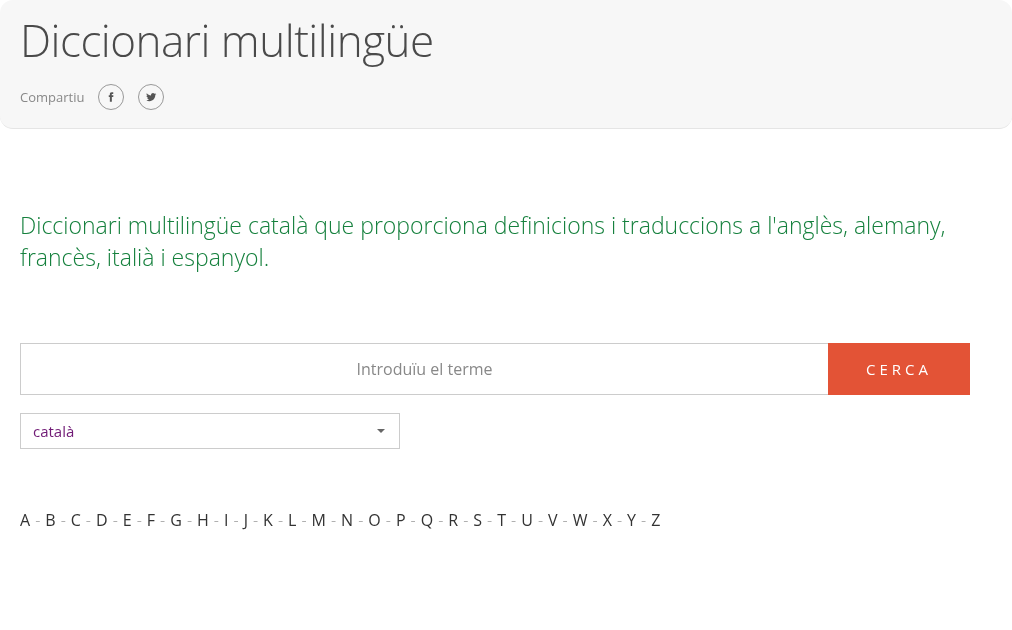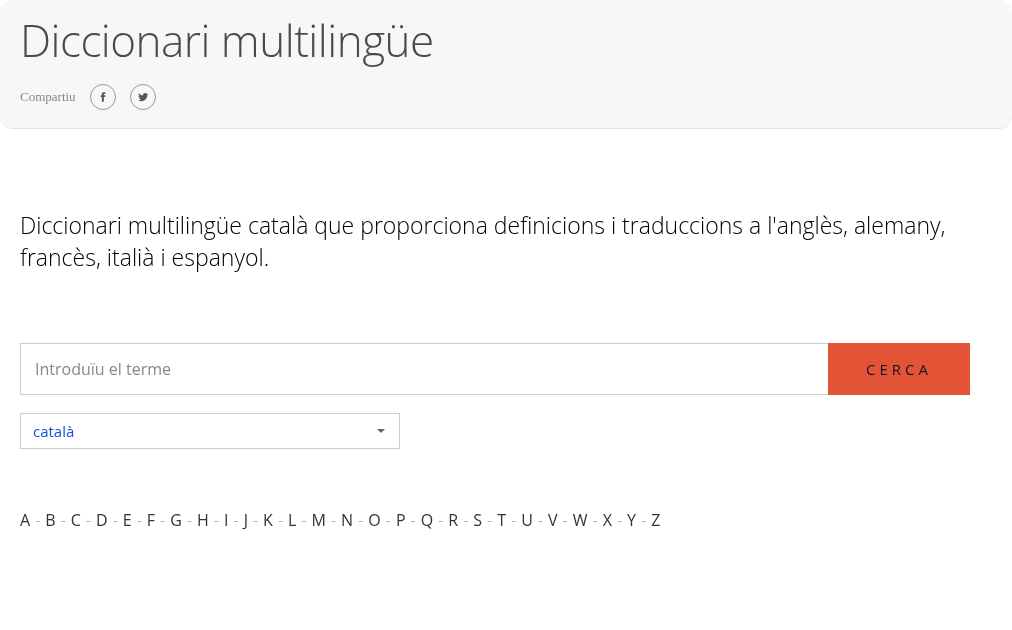--- a/index.html
+++ b/index.html
@@ -23,21 +23,20 @@
       font-size: 44px;
       font-weight: 300;
       color: #4a4a4a;
       letter-spacing: -0.5px;
       margin-bottom: 14px;
     }
     .share-row {
       display: flex;
       align-items: center;
       gap: 14px;
-      font-family: Liberation Serif, serif;
     }
     .share-label {
       font-size: 13px;
       color: #888;
       font-weight: 400;
     }
     .social-icon {
       width: 26px;
       height: 26px;
       border: 1px solid #999;
@@ -52,21 +51,21 @@
       height: 12px;
       fill: #555;
     }
     .content {
       padding: 80px 20px 40px 20px;
       max-width: 990px;
     }
     .description {
       font-size: 23px;
       font-weight: 300;
-      color: #000000;
+      color: #15803d;
       line-height: 1.4;
       margin-bottom: 70px;
     }
     .search-instruction {
       font-size: 16px;
       color: #555;
       font-weight: 400;
       margin-bottom: 35px;
     }
     .search-row {
@@ -76,28 +75,29 @@
     .search-input {
       flex: 1;
       padding: 14px 14px;
       font-size: 16px;
       border: 1px solid #ccc;
       border-right: none;
       outline: none;
       font-family: inherit;
       font-weight: 300;
       color: #1d4ed8;
+      text-align: center;
     }
     .search-input::placeholder {
       color: #888;
       font-weight: 400;
     }
     .search-button {
       background: #e35336;
-      color: #0f172a;
+      color: #ffffff;
       border: none;
       padding: 0 38px;
       font-size: 15px;
       letter-spacing: 4px;
       font-weight: 400;
       cursor: pointer;
       font-family: inherit;
     }
     .lang-select-wrap {
       position: relative;
@@ -106,21 +106,21 @@
       margin-bottom: 60px;
     }
     .lang-select {
       width: 100%;
       padding: 7px 12px;
       font-size: 15px;
       border: 1px solid #ccc;
       background: #fff;
       font-family: inherit;
       font-weight: 400;
-      color: #1d4ed8;
+      color: #701a75;
       appearance: none;
       -webkit-appearance: none;
       cursor: pointer;
       outline: none;
     }
     .select-caret {
       position: absolute;
       right: 15px;
       top: 50%;
       transform: translateY(-50%);

